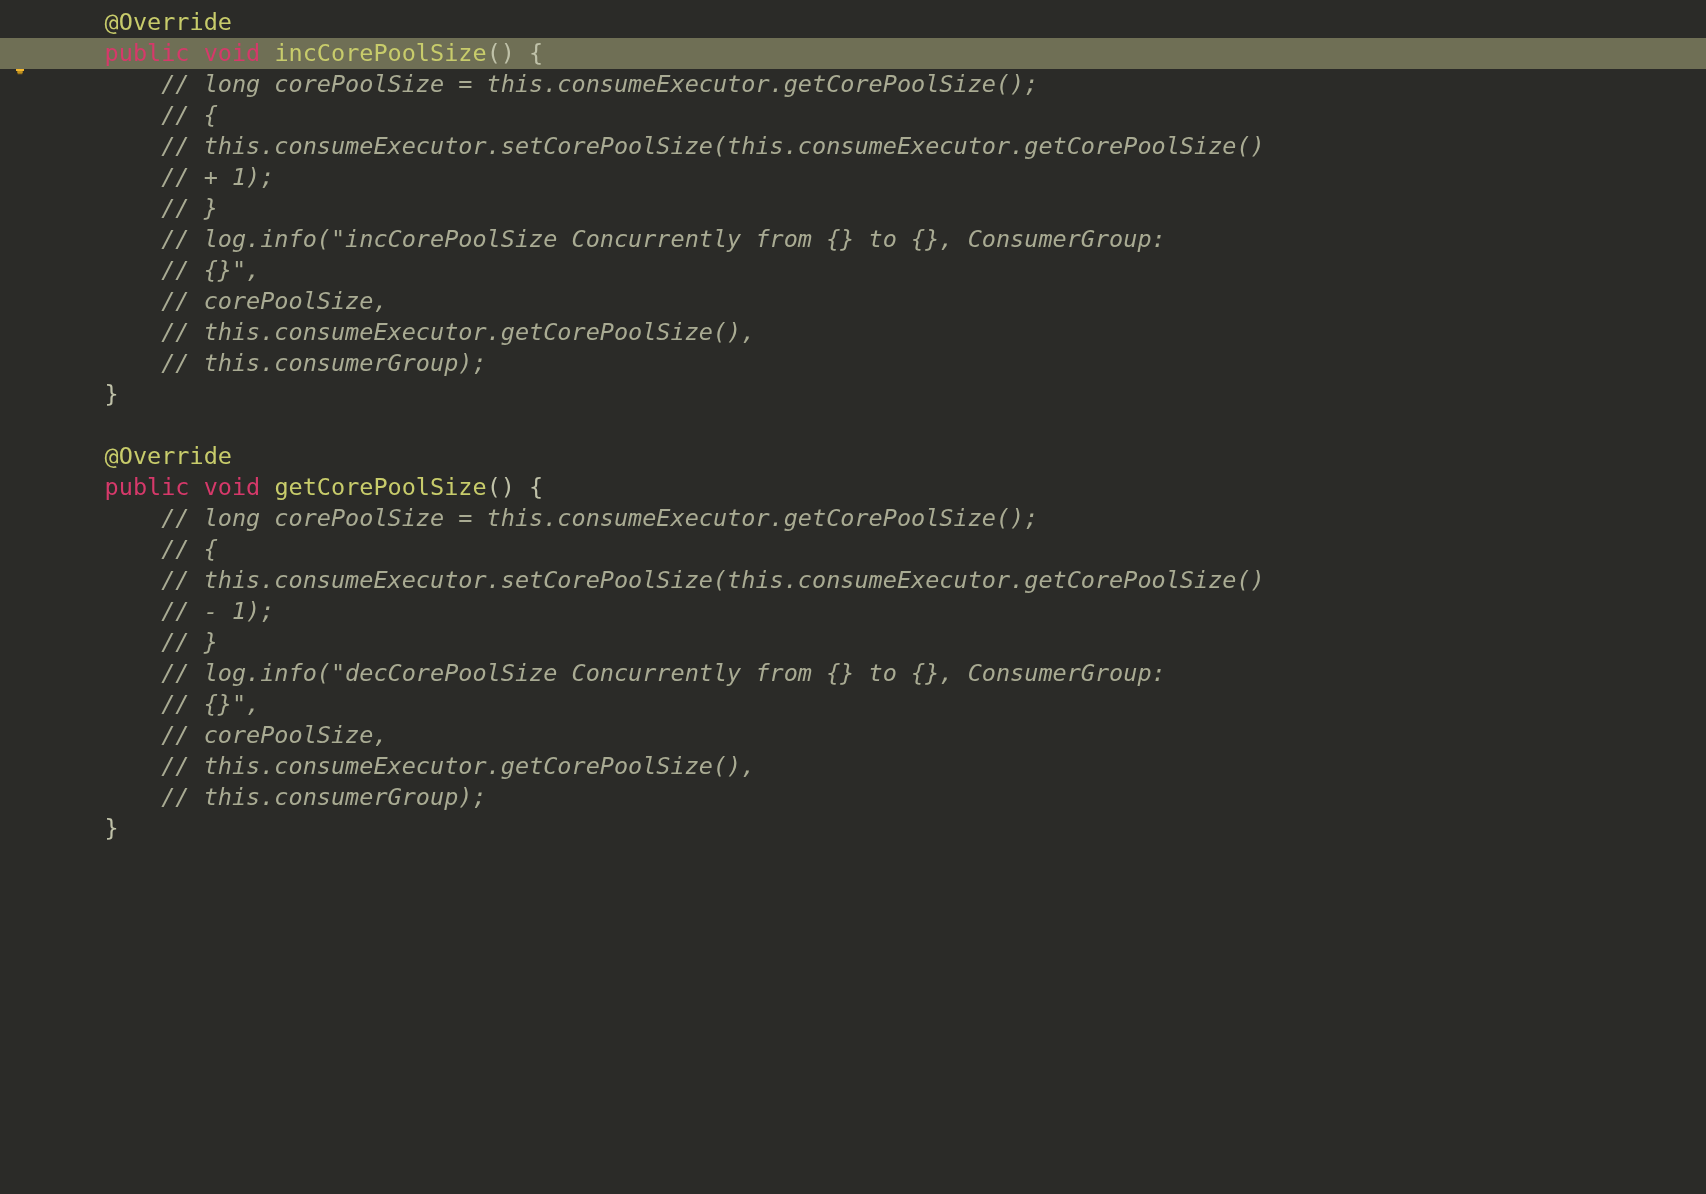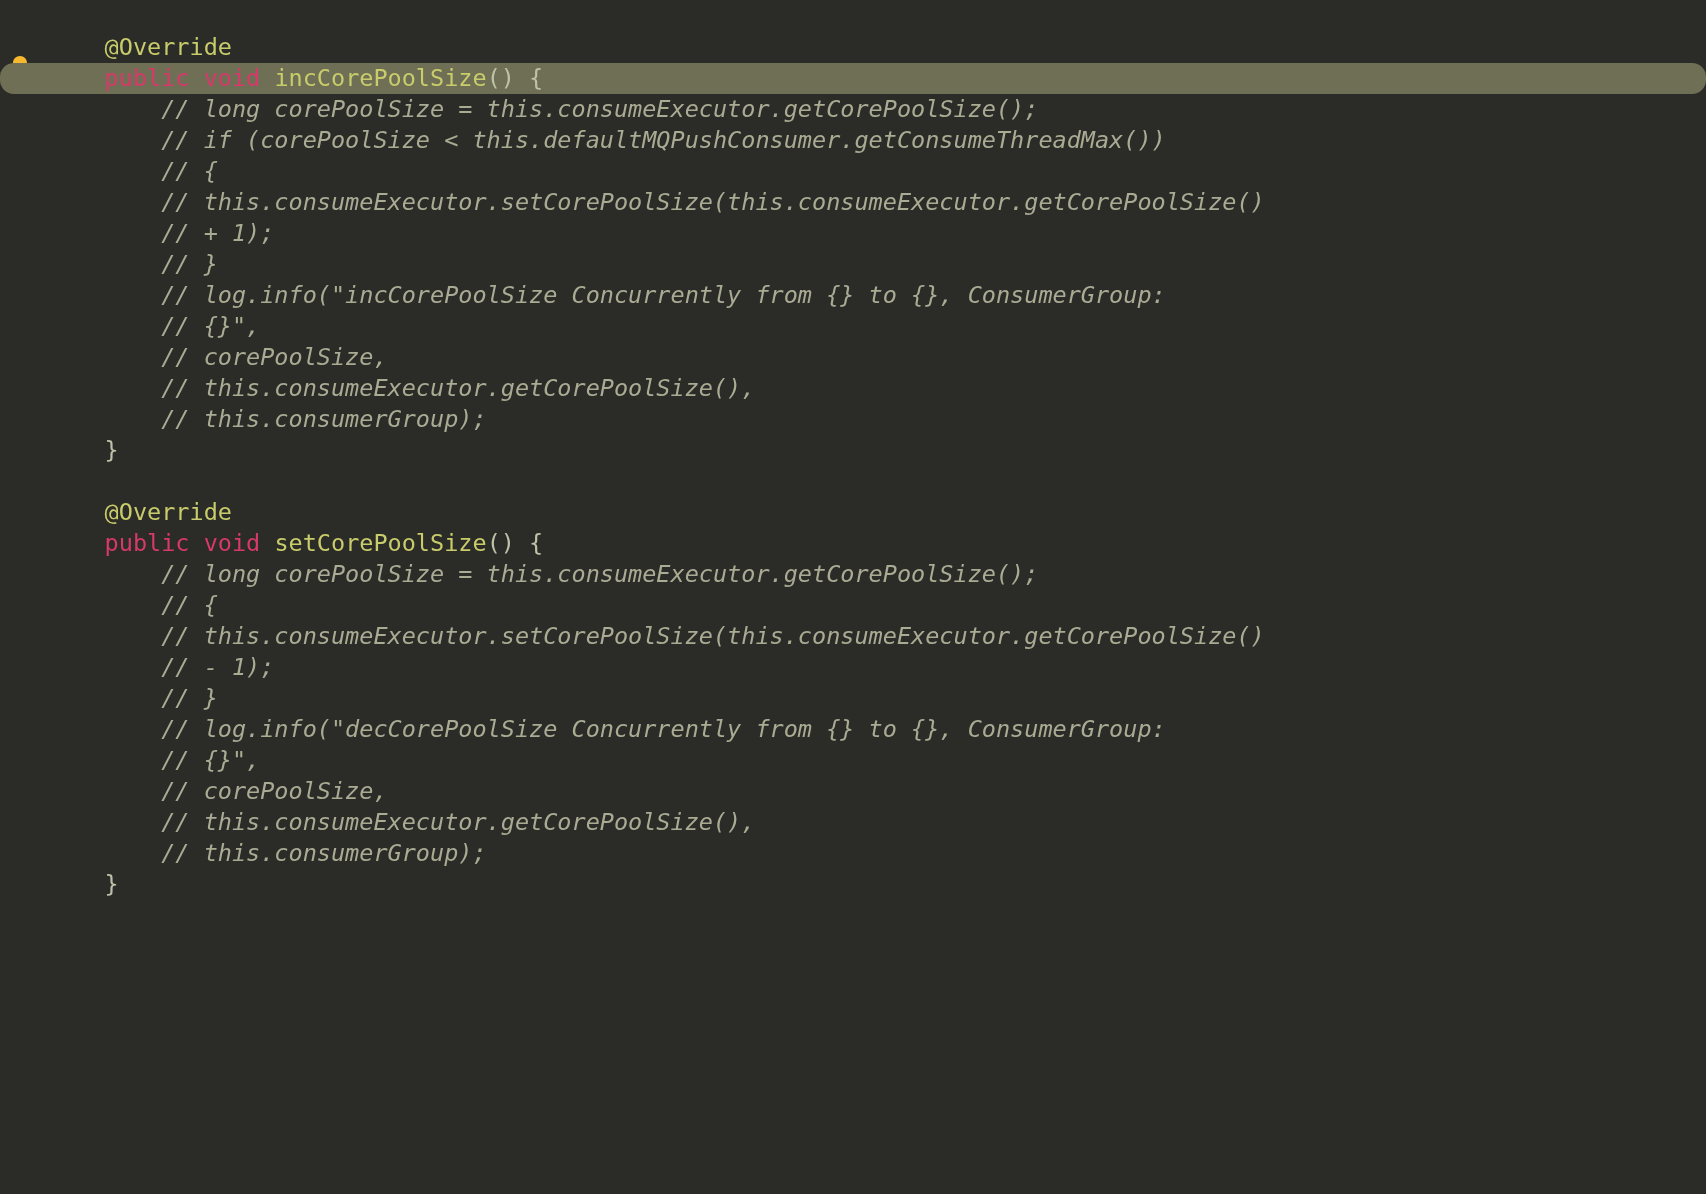--- a/index.html
+++ b/index.html
@@ -28,32 +28,31 @@
     left: 10px;
     top: 53px;
     width: 20px;
     height: 20px;
   }
   .code-area {
     position: absolute;
     left: 0;
     top: 0;
     width: 100%;
-    padding-top: 32px;
+    padding-top: 7px;
   }
   .line {
     height: 31px;
     line-height: 31px;
     white-space: pre;
     padding-left: 48px;
     color: #bfc1a8;
   }
   .line.highlight {
     background: #6f6f55;
-    border-radius: 14px;
   }
   .annotation { color: #c8cc6b; }
   .keyword { color: #d6396a; }
   .typekw { color: #d6396a; }
   .method { color: #c8cc6b; }
   .paren { color: #bfc1a8; }
   .brace { color: #bfc1a8; }
   .comment { color: #a9ab93; font-style: italic; }
   .plain { color: #bfc1a8; }
 </style>
@@ -67,34 +66,33 @@
         <path d="M10 1 C6 1 3 4 3 8 C3 11 5 13 6 14 L6 16 L14 16 L14 14 C15 13 17 11 17 8 C17 4 14 1 10 1 Z" fill="#f5b82e"></path>
         <rect x="7" y="16" width="6" height="2" rx="1" fill="#c0901f"></rect>
         <rect x="7.5" y="18" width="5" height="1.3" rx="0.6" fill="#9c751a"></rect>
       </svg>
     </span>
   </div>
   <div class="code-area" id="code-area">
       <div class="line">    <span class="annotation">@Override</span></div>
       <div class="line highlight">    <span class="keyword">public</span><span class="plain"> </span><span class="typekw">void</span><span class="plain"> </span><span class="method">incCorePoolSize</span><span class="paren">()</span><span class="plain"> </span><span class="brace">{</span></div>
       <div class="line">        <span class="comment">// long corePoolSize = this.consumeExecutor.getCorePoolSize();</span></div>
-      <div class="line">        <span class="comment">// if (corePoolSize &lt; this.defaultMQPushConsumer.getConsumeThreadMax())</span></div>
       <div class="line">        <span class="comment">// {</span></div>
       <div class="line">        <span class="comment">// this.consumeExecutor.setCorePoolSize(this.consumeExecutor.getCorePoolSize()</span></div>
       <div class="line">        <span class="comment">// + 1);</span></div>
       <div class="line">        <span class="comment">// }</span></div>
       <div class="line">        <span class="comment">// log.info("incCorePoolSize Concurrently from {} to {}, ConsumerGroup:</span></div>
       <div class="line">        <span class="comment">// {}",</span></div>
       <div class="line">        <span class="comment">// corePoolSize,</span></div>
       <div class="line">        <span class="comment">// this.consumeExecutor.getCorePoolSize(),</span></div>
       <div class="line">        <span class="comment">// this.consumerGroup);</span></div>
       <div class="line">    <span class="brace">}</span></div>
       <div class="line"></div>
       <div class="line">    <span class="annotation">@Override</span></div>
-      <div class="line">    <span class="keyword">public</span><span class="plain"> </span><span class="typekw">void</span><span class="plain"> </span><span class="method">setCorePoolSize</span><span class="paren">()</span><span class="plain"> </span><span class="brace">{</span></div>
+      <div class="line">    <span class="keyword">public</span><span class="plain"> </span><span class="typekw">void</span><span class="plain"> </span><span class="method">getCorePoolSize</span><span class="paren">()</span><span class="plain"> </span><span class="brace">{</span></div>
       <div class="line">        <span class="comment">// long corePoolSize = this.consumeExecutor.getCorePoolSize();</span></div>
       <div class="line">        <span class="comment">// {</span></div>
       <div class="line">        <span class="comment">// this.consumeExecutor.setCorePoolSize(this.consumeExecutor.getCorePoolSize()</span></div>
       <div class="line">        <span class="comment">// - 1);</span></div>
       <div class="line">        <span class="comment">// }</span></div>
       <div class="line">        <span class="comment">// log.info("decCorePoolSize Concurrently from {} to {}, ConsumerGroup:</span></div>
       <div class="line">        <span class="comment">// {}",</span></div>
       <div class="line">        <span class="comment">// corePoolSize,</span></div>
       <div class="line">        <span class="comment">// this.consumeExecutor.getCorePoolSize(),</span></div>
       <div class="line">        <span class="comment">// this.consumerGroup);</span></div>

